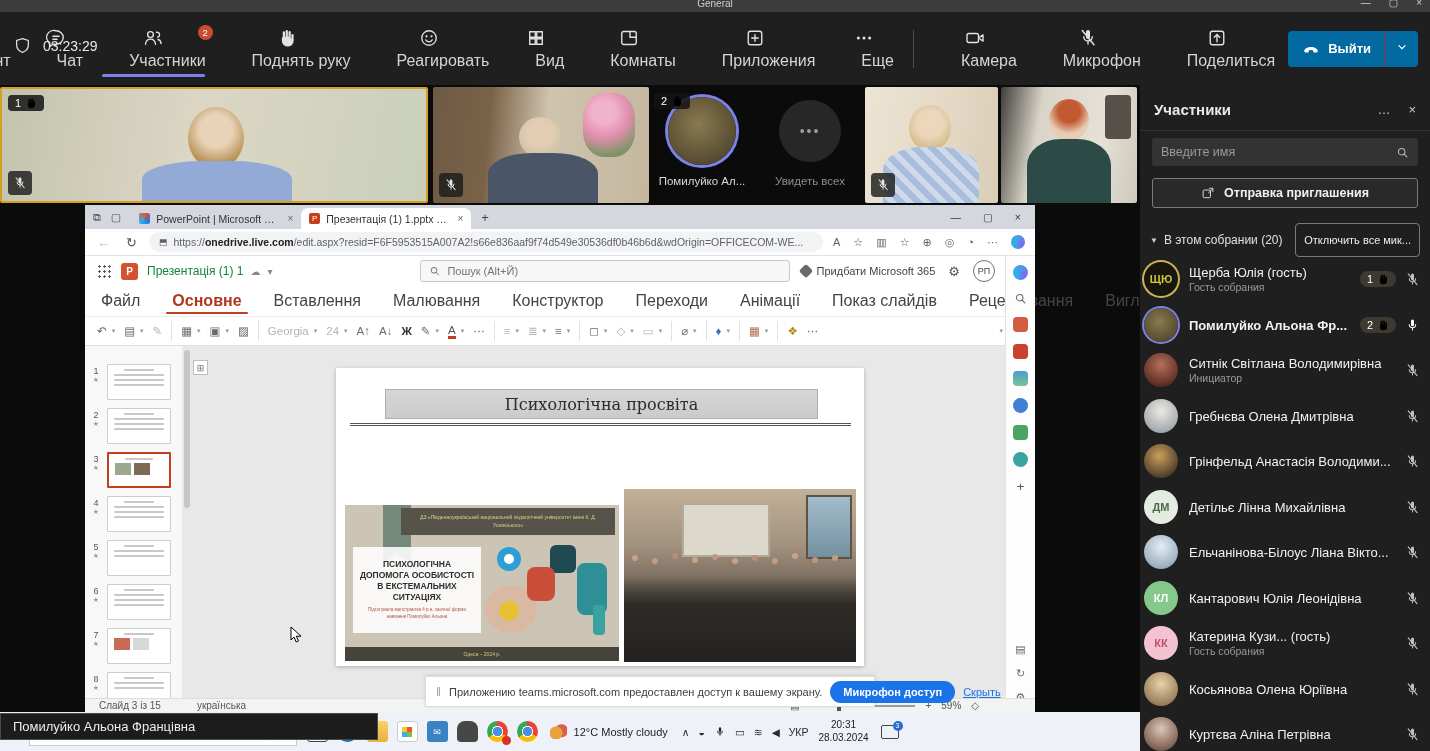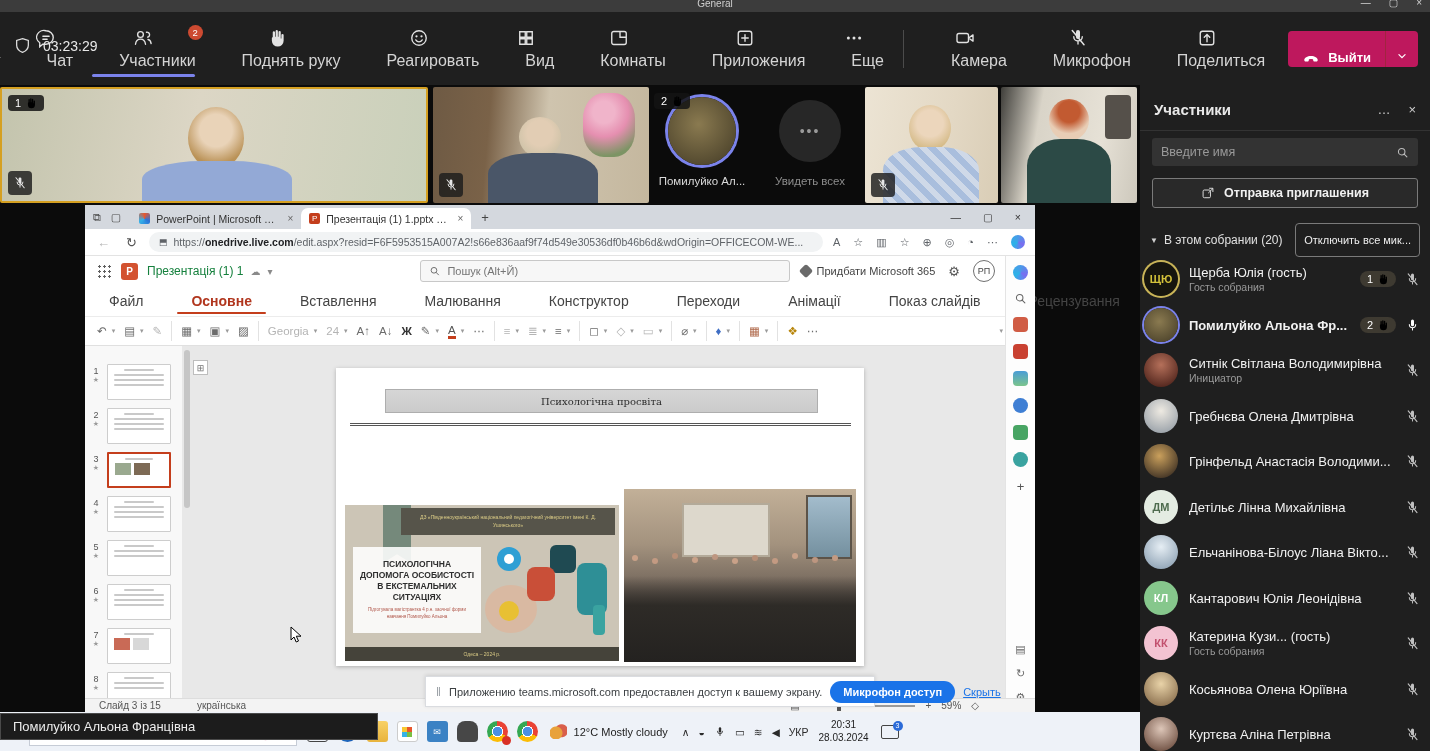--- a/index.html
+++ b/index.html
@@ -15,21 +15,21 @@
   .mtoolbar { position:absolute; left:0; top:12px; width:1430px; height:73px; background:#1f1f1f; z-index:39; }
   .timer { position:absolute; left:14px; top:25px; display:flex; align-items:center; gap:12px; color:#e8e8e8; font-size:14px; }
   .timer svg { width:17px; height:17px; color:#dcdcdc; }
   .tb-group { position:absolute; right:12px; top:0; height:73px; display:flex; align-items:center; }
   .tbtn { position:relative; display:flex; flex-direction:column; align-items:center; justify-content:center; gap:4px; padding:0 9px; height:64px; cursor:pointer; }
   .tbtn svg { width:20px; height:20px; color:#e2e2e2; }
   .tbtn .tlabel { font-size:16px; color:#d4d4d4; white-space:nowrap;margin-left:28px; }
   .tbtn.active::after { content:""; position:absolute; left:10px; right:10px; bottom:4px; height:3px; border-radius:2px; background:#7b83eb; }
   .tbadge { position:absolute; top:8px; right:2px; min-width:15px; height:15px; border-radius:8px; background:#cc4a31; color:#fff; font-size:9.5px; display:flex; align-items:center; justify-content:center; padding:0 3px; }
   .tb-sep { width:1px; height:38px; background:#4b4b4b; margin:0 10px; }
-  .leave { margin-left:14px; height:36px; background:#be185d; border-radius:4px; display:flex; align-items:flex-end; color:#fff; cursor:pointer; }
+  .leave { margin-left:4px; height:36px; background:#0369a1; border-radius:4px; display:flex; align-items:center; color:#fff; cursor:pointer; }
   .leave .lv-main { display:flex; align-items:center; gap:8px; padding:0 14px; font-size:13px; font-weight:bold; }
   .leave .lv-main svg { width:18px; height:18px; }
   .leave .lv-sep { width:1px; height:36px; background:#a02540; }
   .leave .lv-chev { padding:0 9px; }
   .leave .lv-chev svg { width:14px; height:14px; color:#fff; }
 
   
   .stage { position:absolute; left:0; top:85px; width:1140px; height:120px; background:#0b0b0b; }
   .vtile { position:absolute; top:2px; height:116px; border-radius:2px; overflow:hidden; }
   .vtile.active-speaker { border:2px solid #d5a021; }
@@ -74,21 +74,21 @@
   .pp-search { position:absolute; left:335px; top:4px; width:370px; height:22px; border:1px solid #c8c8c8; border-radius:3px; background:#f7f7f7; display:flex; align-items:center; gap:7px; padding:0 8px; }
   .pp-search svg { width:12px; height:12px; color:#666; }
   .pp-search input { border:0; outline:0; background:transparent; font-size:11px; color:#444; width:100%; font-family:"Liberation Sans",sans-serif; }
   .pph-right { margin-left:auto; display:flex; align-items:center; gap:13px; padding-right:40px; }
   .buy365 { display:flex; align-items:center; gap:6px; font-size:11px; color:#444; white-space:nowrap; }
   .gem { width:10px; height:10px; background:#6a6a6a; transform:rotate(45deg); border-radius:2px; }
   .gear { font-size:13px; color:#555; }
   .pp-avatar { width:22px; height:22px; border-radius:50%; border:1.5px solid #707070; color:#444; font-size:9px; display:flex; align-items:center; justify-content:center; }
 
   .ppribbon { position:absolute; left:0; top:81px; width:950px; height:30px; background:#fff; display:flex; align-items:center; gap:0; }
-  .rtab { position:relative; font-size:14px; color:#444; padding:0 24px; white-space:nowrap; height:30px; display:flex; align-items:center; }
+  .rtab { position:relative; font-size:16px; color:#444; padding:0 16px; white-space:nowrap; height:30px; display:flex; align-items:center; }
   .rtab.active { color:#b1361e; font-weight:bold; }
   .rtab.active::after { content:""; position:absolute; left:10px; right:10px; bottom:2px; height:2.5px; background:#c43e1c; border-radius:2px; }
   .ribbon-right { margin-left:auto; display:flex; align-items:center; gap:8px; padding-right:42px; }
   .rr-box { border:1px solid #d0d0d0; border-radius:4px; height:22px; min-width:26px; display:flex; align-items:center; justify-content:center; gap:4px; font-size:11px; color:#555; padding:0 6px; }
   .share-btn { background:#c43e1c; color:#fff; border-radius:4px; height:23px; display:flex; align-items:center; gap:6px; font-size:11px; padding:0 10px; white-space:nowrap; }
 
   .pptoolbar { position:absolute; left:0; top:111px; width:950px; height:30px; background:#fff; border-bottom:1px solid #e0e0e0; border-top:1px solid #ececec; display:flex; align-items:center; gap:9px; padding:0 12px; font-size:11.5px; color:#6b6b6b; white-space:nowrap; overflow:hidden; }
   .pptoolbar .sep { width:1px; height:20px; background:#e2e2e2; }
   .pptoolbar .dis { color:#b4b4b4; }
   .pptoolbar .chv { font-size:7px; color:#9a9a9a; margin-left:-4px; }
@@ -106,21 +106,21 @@
   .tline { height:2px; background:#c9c9c9; margin-bottom:3px; border-radius:1px; }
   .tline.short { width:60%; margin-left:20%; }
   .tblocks { display:flex; gap:3px; margin-top:2px; }
   .tblocks i { display:block; width:16px; height:12px; }
   .vscroll { position:absolute; left:99px; top:4px; width:6px; height:344px; }
   .vscroll .vthumb { position:absolute; left:0; top:0; width:6px; height:158px; background:#c6c6c6; border-radius:3px; }
   .collapse-box { position:absolute; left:108px; top:14px; width:15px; height:15px; border:1px solid #bdbdbd; background:#fff; color:#777; font-size:9px; display:flex; align-items:center; justify-content:center; }
 
   
   .slide { position:absolute; left:251px; top:22px; width:528px; height:298px; background:#fff; box-shadow:0 1px 4px rgba(0,0,0,.25); font-family:"DejaVu Serif", serif; }
-  .slide-titlebar { position:absolute; left:49px; top:21px; width:433px; height:24px; background:linear-gradient(#d6d6d6,#cbcbcb); border:1px solid #aeaeae; display:flex; align-items:center; justify-content:center; font-size:10px; color:#2b2b2b; }
+  .slide-titlebar { position:absolute; left:49px; top:21px; width:433px; height:30px; background:linear-gradient(#d6d6d6,#cbcbcb); border:1px solid #aeaeae; display:flex; align-items:center; justify-content:center; font-size:16px; color:#2b2b2b; }
   .dblline { position:absolute; left:14px; top:55px; width:501px; height:3px; border-top:1.5px solid #555; border-bottom:1.5px solid #555; }
   .slide-body { position:absolute; left:17px; top:69px; width:494px; height:44px; border:1px solid #9c9c9c; background:#fbfbfb; display:flex; align-items:center; justify-content:center; text-align:center; font-size:10.5px; line-height:1.55; color:#333; padding:0 14px; }
 
   
   .embslide { position:absolute; left:9px; top:137px; width:274px; height:156px; background:#ccc5b6; overflow:hidden; }
   .emb-head { position:absolute; left:56px; top:3px; width:214px; height:27px; background:#56544a; color:#d9ca85; font-size:5px; line-height:1.5; display:flex; align-items:center; justify-content:center; text-align:center; padding:0 10px; font-family:"Liberation Sans",sans-serif; }
   .emb-ribbon { position:absolute; left:38px; top:0; width:28px; height:58px; background:#75897b; clip-path:polygon(0 0,100% 0,100% 100%,50% 85%,0 100%); }
   .emb-panel { position:absolute; left:8px; top:42px; width:128px; height:86px; background:rgba(255,255,255,.88); display:flex; flex-direction:column; align-items:center; justify-content:center; padding:3px 6px; text-align:center; font-family:"Liberation Sans",sans-serif; }
   .emb-title { font-size:8.5px; font-weight:bold; color:#2e2e2e; line-height:1.3; }
   .emb-sub { margin-top:4px; font-size:4.5px; color:#b05548; line-height:1.5; }

